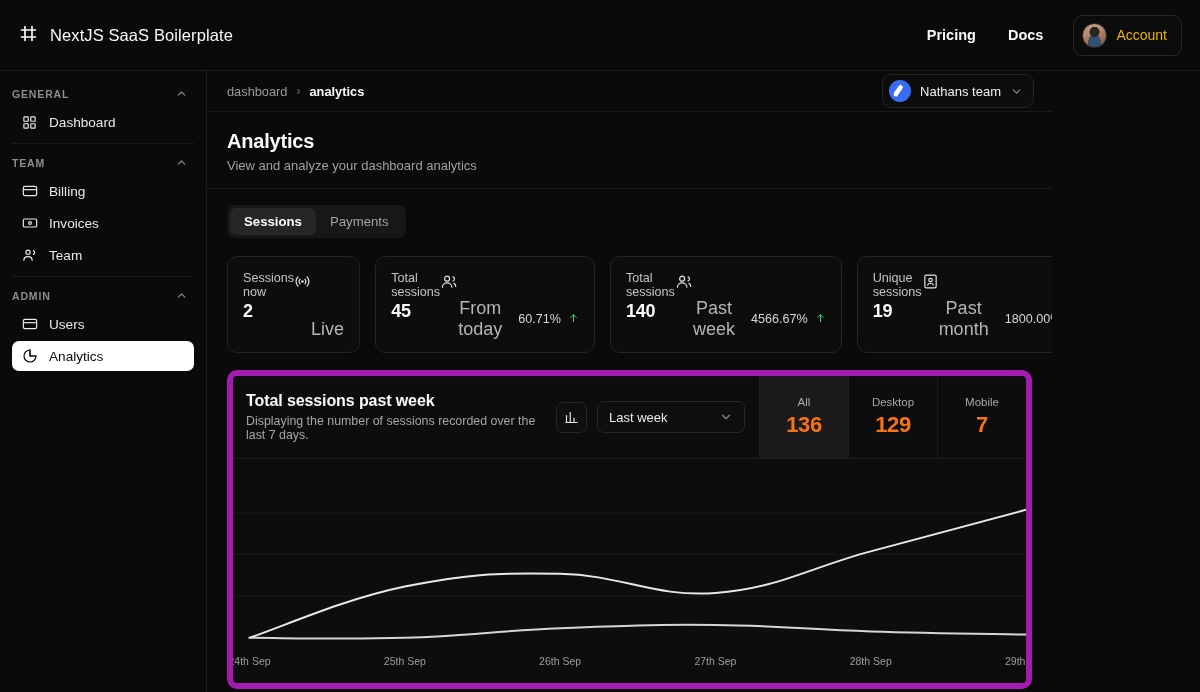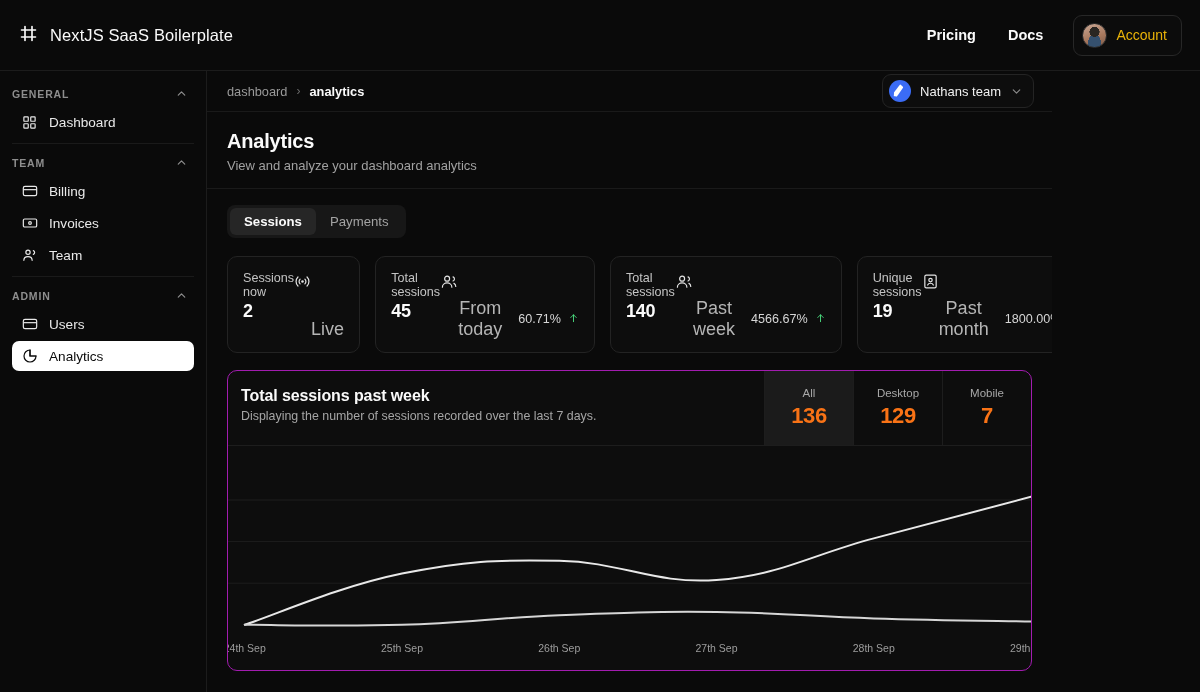--- a/index.html
+++ b/index.html
@@ -127,21 +127,21 @@
   .card-value { font-size:18px; font-weight:700; margin-top:2px; letter-spacing:-.2px; }
   .card-ico { margin-left:auto; color:#e4e4e4; display:flex; padding-top:2px; }
   .card-foot { margin-top:auto; display:flex; align-items:center; padding-top:14px; }
   .card-foot-label { font-size:18px; color:#b5b5b5;text-align:center; }
   .card-foot-right { margin-left:auto; display:flex; align-items:center; gap:7px; }
   .card-delta { font-size:12.6px; color:#d6d6d6;margin-left:16px; }
   .arrow-up { color:#4ade80; font-size:13px; line-height:1; }
 
   
   .chart-card {
-    margin-top:17px; border:1px solid #a21caf; border-radius:10px;
+    margin-top:17px; border:6px solid #a21caf; border-radius:10px;
     background:#0d0d0d; overflow:hidden;
   }
   .chart-head { display:flex; align-items:stretch; border-bottom:1px solid #1d1d1d; }
   .chart-head-left { flex:1; padding:16px 18px 16px 13px; }
   .chart-title { font-size:16px; font-weight:700; letter-spacing:-.1px; }
   .chart-desc { font-size:12.4px; color:#a5a5a5; margin-top:4px; }
   .chart-ctrls { display:flex; align-items:center; gap:10px; padding:0 14px 0 0; }
   .icon-btn {
     width:31px; height:31px; border:1px solid #262626; border-radius:7px;
     display:flex; align-items:center; justify-content:center; background:#0f0f0f;
@@ -426,20 +426,38 @@
         </div>
 
       </div>
 
       
       <div class="chart-card">
         <div class="chart-head">
           <div class="chart-head-left">
             <div class="chart-title">Total sessions past week</div>
             <div class="chart-desc">Displaying the number of sessions recorded over the last 7 days.</div>
+          </div>
+          <div class="chart-ctrls">
+            <div class="icon-btn">
+              <svg width="15" height="15" viewBox="0 0 24 24" fill="none" stroke="currentColor" stroke-width="1.9" stroke-linecap="round">
+                  <path d="M4 20V9"></path>
+                  <path d="M10 20V4"></path>
+                  <path d="M16 20v-7"></path>
+                  <path d="M3 20h18"></path>
+                </svg>
+            </div>
+            <div class="select-btn">
+              <span class="select-label">Last week</span>
+              <span class="select-chev">
+                <svg width="14" height="14" viewBox="0 0 24 24" fill="none" stroke="currentColor" stroke-width="2" stroke-linecap="round" stroke-linejoin="round">
+                    <path d="M6 9l6 6 6-6"></path>
+                  </svg>
+              </span>
+            </div>
           </div>
           <div class="segs">
             <div class="seg active">
               <span class="seg-label">All</span>
               <span class="seg-value">136</span>
             </div>
             <div class="seg">
               <span class="seg-label">Desktop</span>
               <span class="seg-value">129</span>
             </div>

